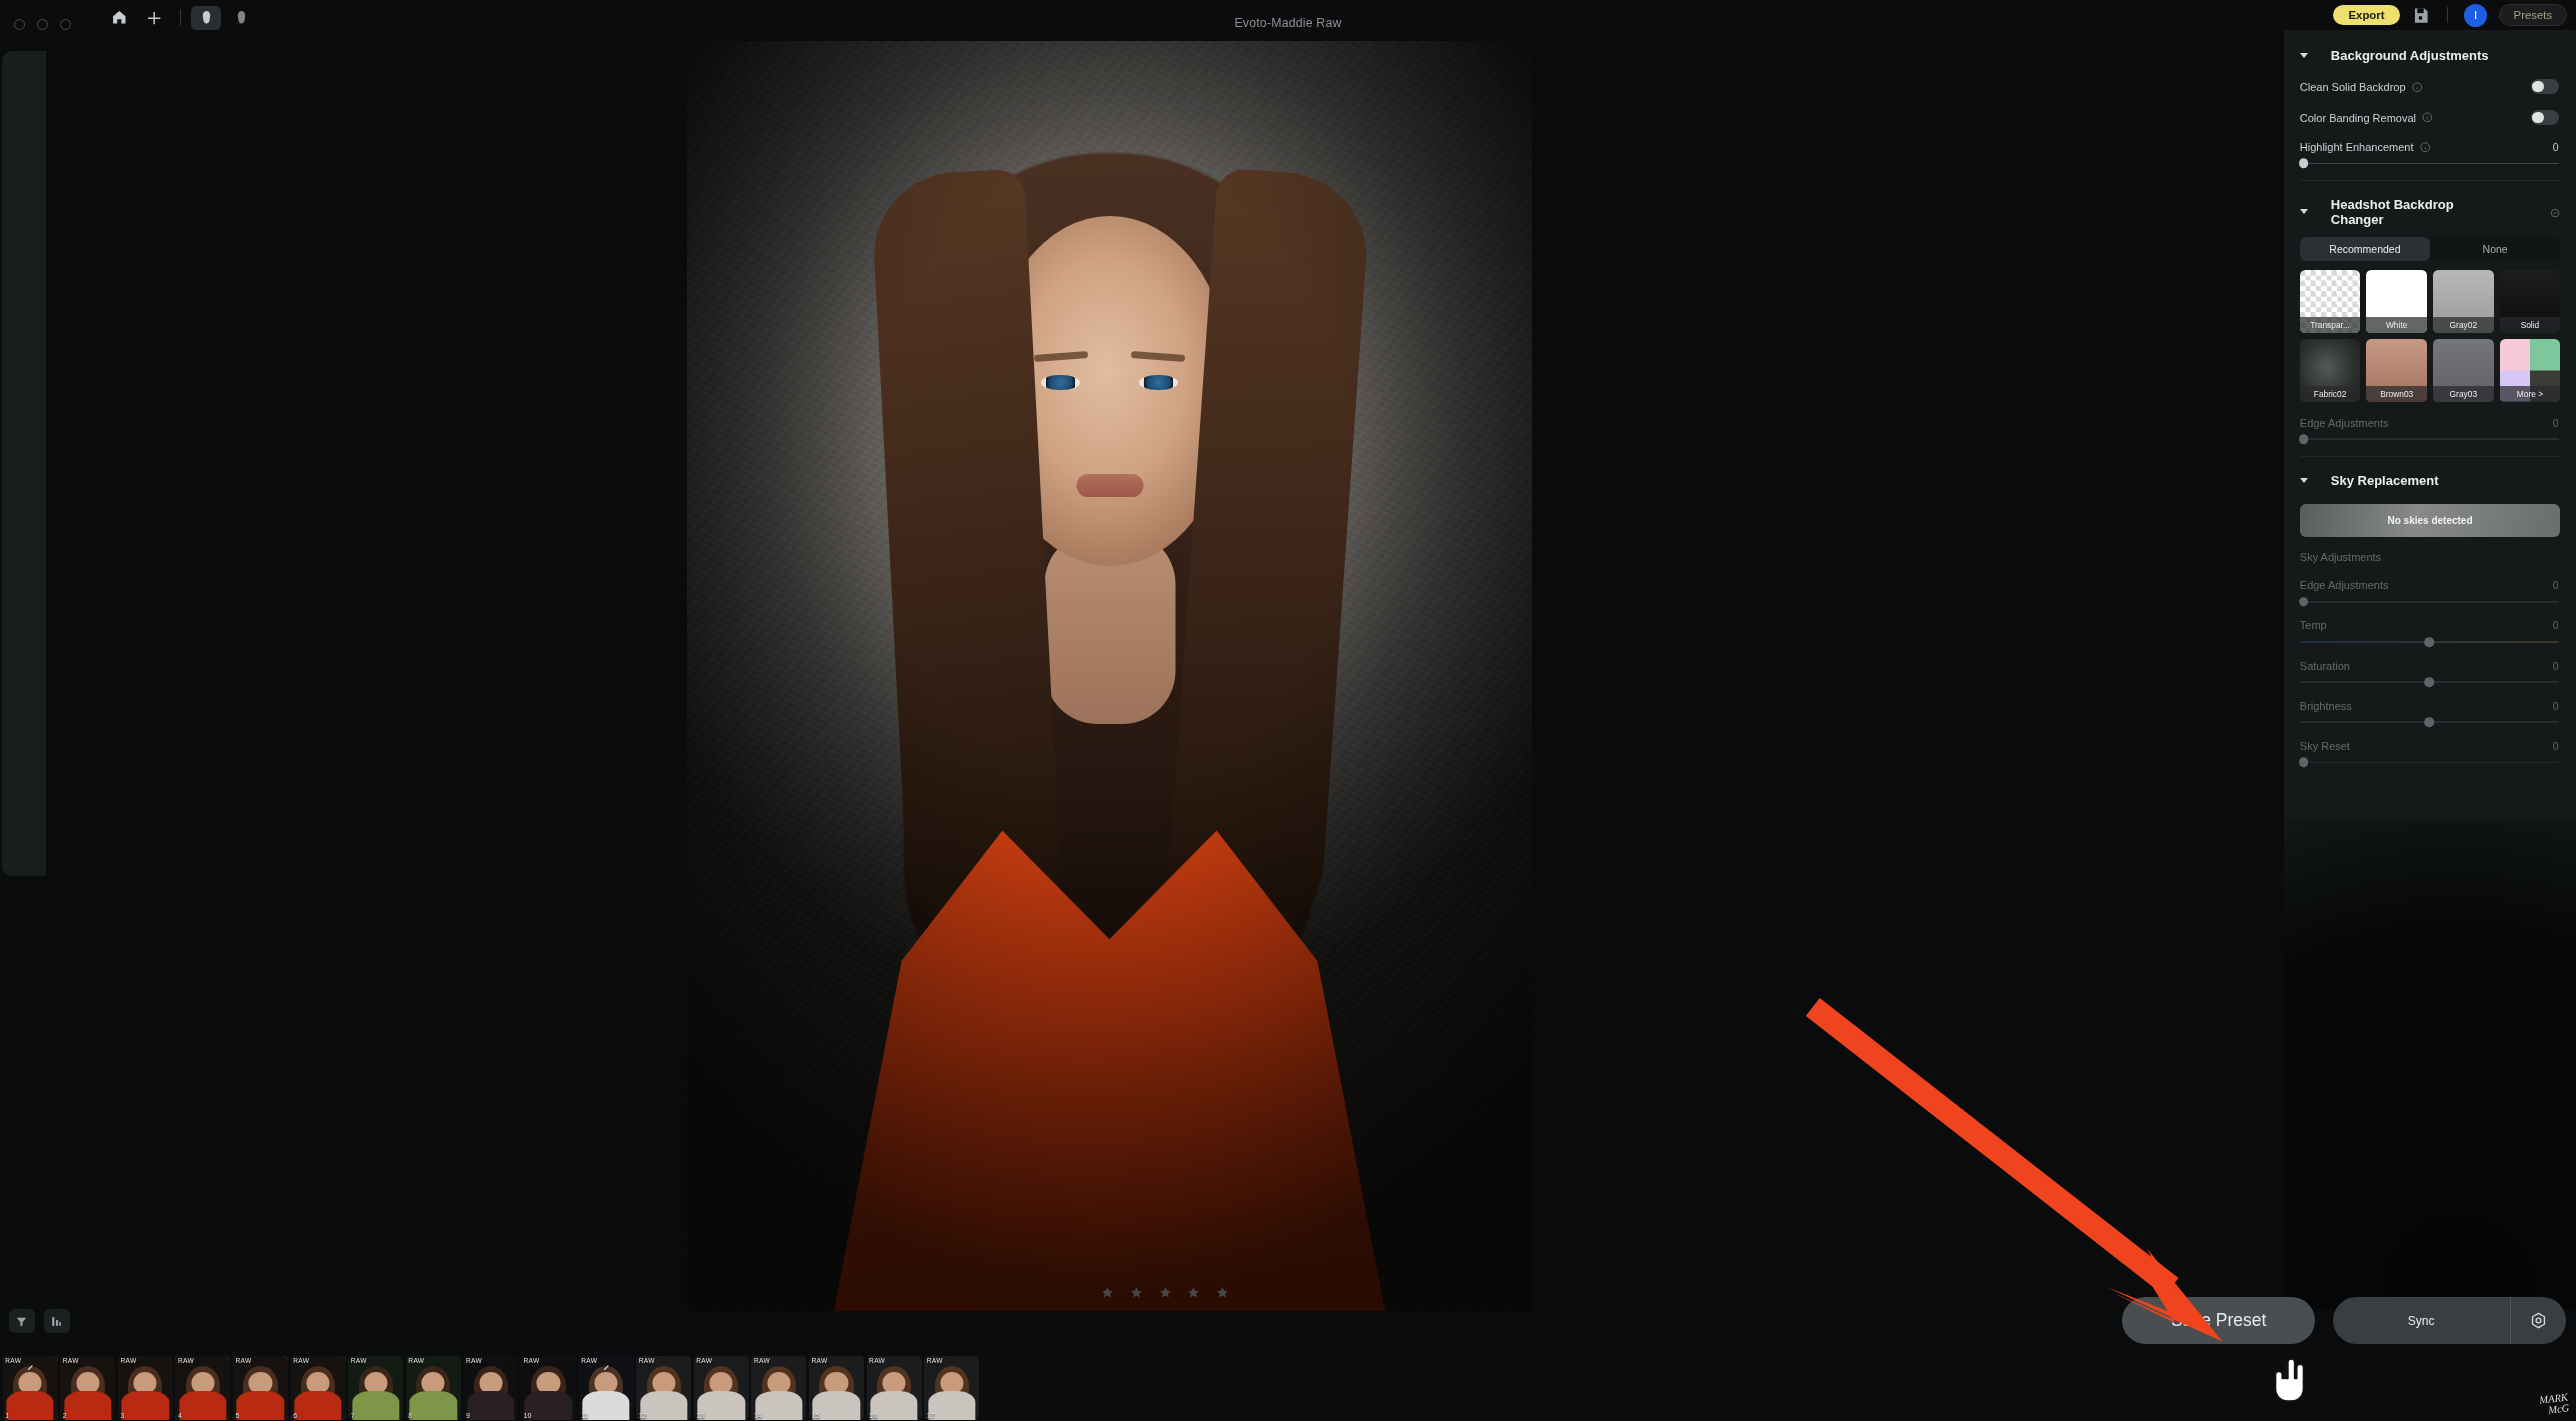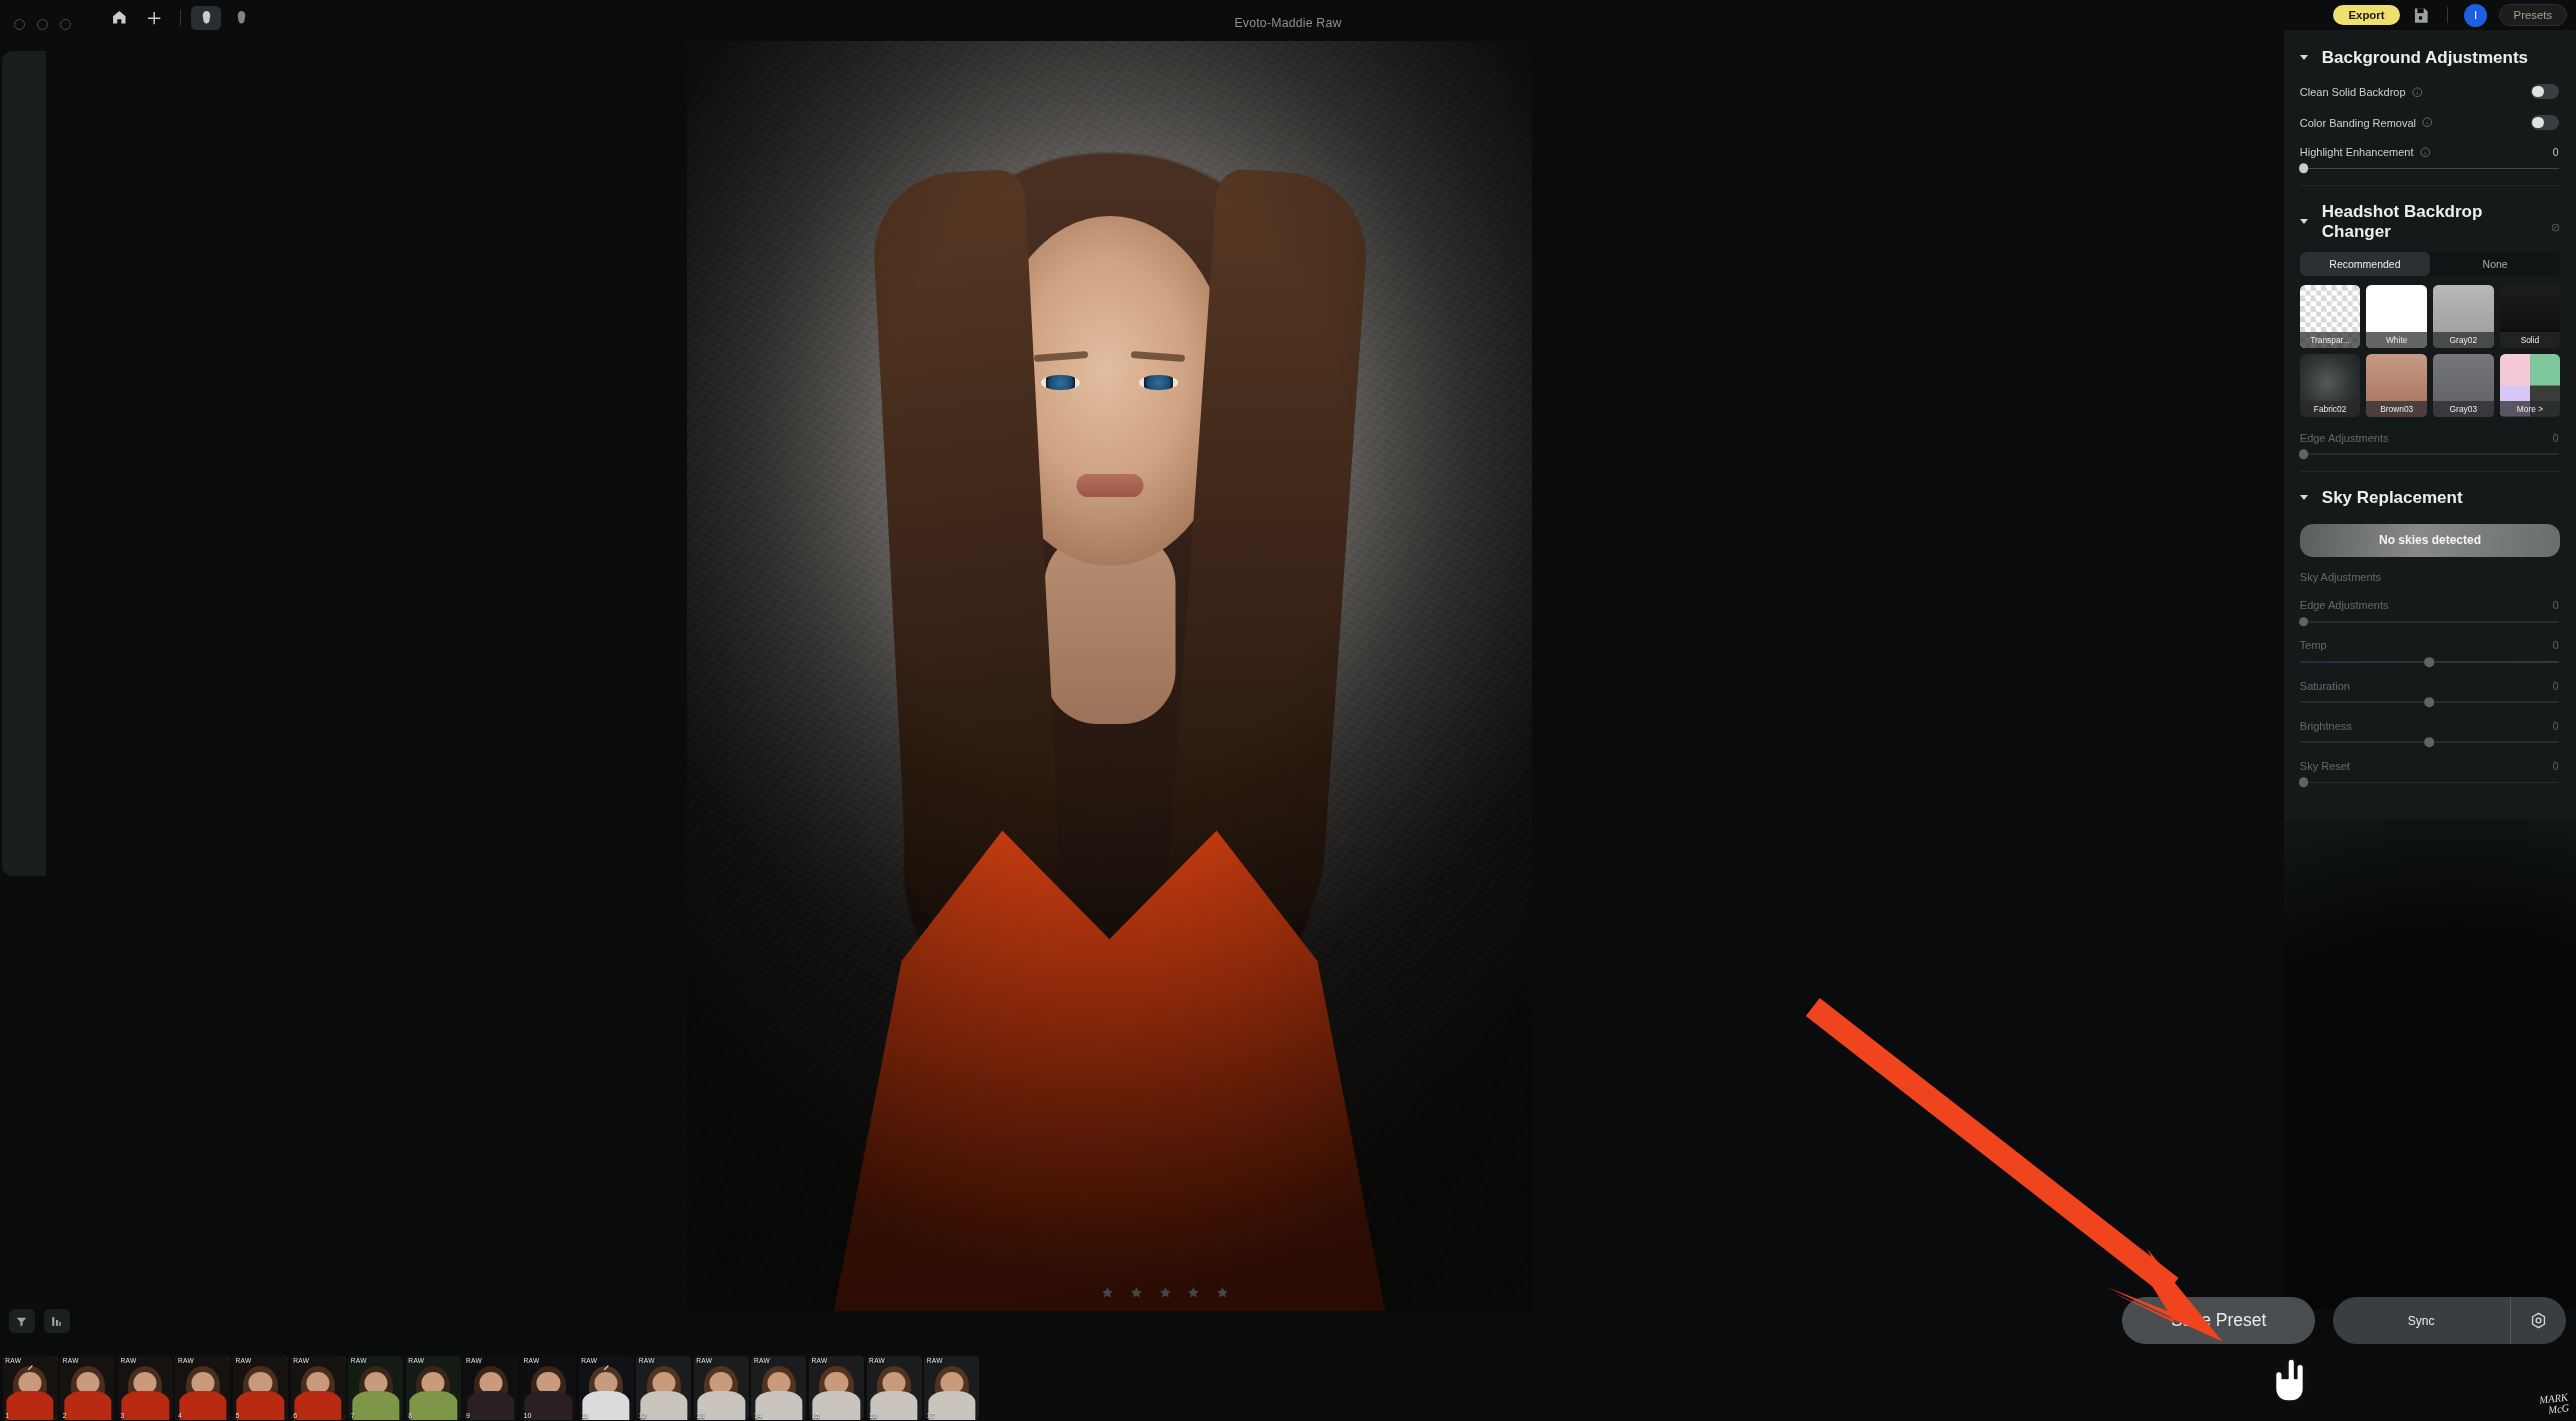--- a/index.html
+++ b/index.html
@@ -184,22 +184,22 @@
     bottom: 10.5px; display: flex; gap: 15.8px;
   }
   .star { width: 13px; height: 13px; color: #44484b; }
 
   
   .right-panel {
     position: absolute; right: 0; top: 30px; width: 292px; height: 1279px;
     background: #15191a; padding: 8.8px 0 0 0; overflow: hidden;
   }
   .rp-sec-head {
-    display: flex; align-items: center; gap: 14px;
-    padding: 8.8px 15.8px 8.8px 15.8px; font-size: 17px; font-weight: bold; color: #eceeef;
+    display: flex; align-items: center; gap: 23px;
+    padding: 8.8px 15.8px 8.8px 15.8px; font-size: 13px; font-weight: bold; color: #eceeef;
   }
   .caret { width: 0; height: 0; border-left: 4.4px solid transparent;
     border-right: 4.4px solid transparent; border-top: 5.3px solid #d6d9da; }
   .rp-sec-head .spacer { flex: 1; }
   .rp-row {
     display: flex; align-items: center; padding: 7.9px 17.5px 7.9px 15.8px;
     font-size: 11px; color: #cfd2d4;
   }
   .rp-row .lbl { display: flex; align-items: center; gap: 6.1px; }
   .info-ic { width: 10.5px; height: 10.5px; color: #6e7274; }
@@ -261,24 +261,24 @@
   .sw.black { background: linear-gradient(180deg,#1d1d1f,#0b0b0c); }
   .sw.fabric02 { background: radial-gradient(ellipse at 45% 45%, #55595a 0%, #2f3233 55%, #191b1c 100%); }
   .sw.brown03 { background: linear-gradient(180deg,#c79a85,#a2705c); }
   .sw.gray03 { background: linear-gradient(180deg,#74767c,#5e6066); }
   .sw.more {
     background:
       linear-gradient(90deg,#f6c9d8 50%, #7ec69b 50%) 0 0/100% 50% no-repeat,
       linear-gradient(90deg,#d8c6f6 50%, #3a3c38 50%) 0 100%/100% 50% no-repeat;
   }
   .sky-box {
-    margin: 7px 15.8px 7px 15.8px; height: 33px; border-radius: 13px;
+    margin: 7px 15.8px 7px 15.8px; height: 33px; border-radius: 6px;
     background: linear-gradient(100deg,#5a5d5e,#87898a 45%,#6a6d6e 100%);
     display: flex; align-items: center; justify-content: center;
-    font-size: 12px; color: #f2f4f5; font-weight: bold;
+    font-size: 10px; color: #f2f4f5; font-weight: bold;
   }
   .dimmed { opacity: .42; }
 
   
   .dark-ov {
     position: absolute; right: 0; bottom: 0; width: 858px; height: 490px;
     background: radial-gradient(circle 665px at 86% 96%, rgba(3,4,5,.92) 0%, rgba(3,4,5,.86) 54%, rgba(3,4,5,0) 78%);
     pointer-events: none;
   }
 

